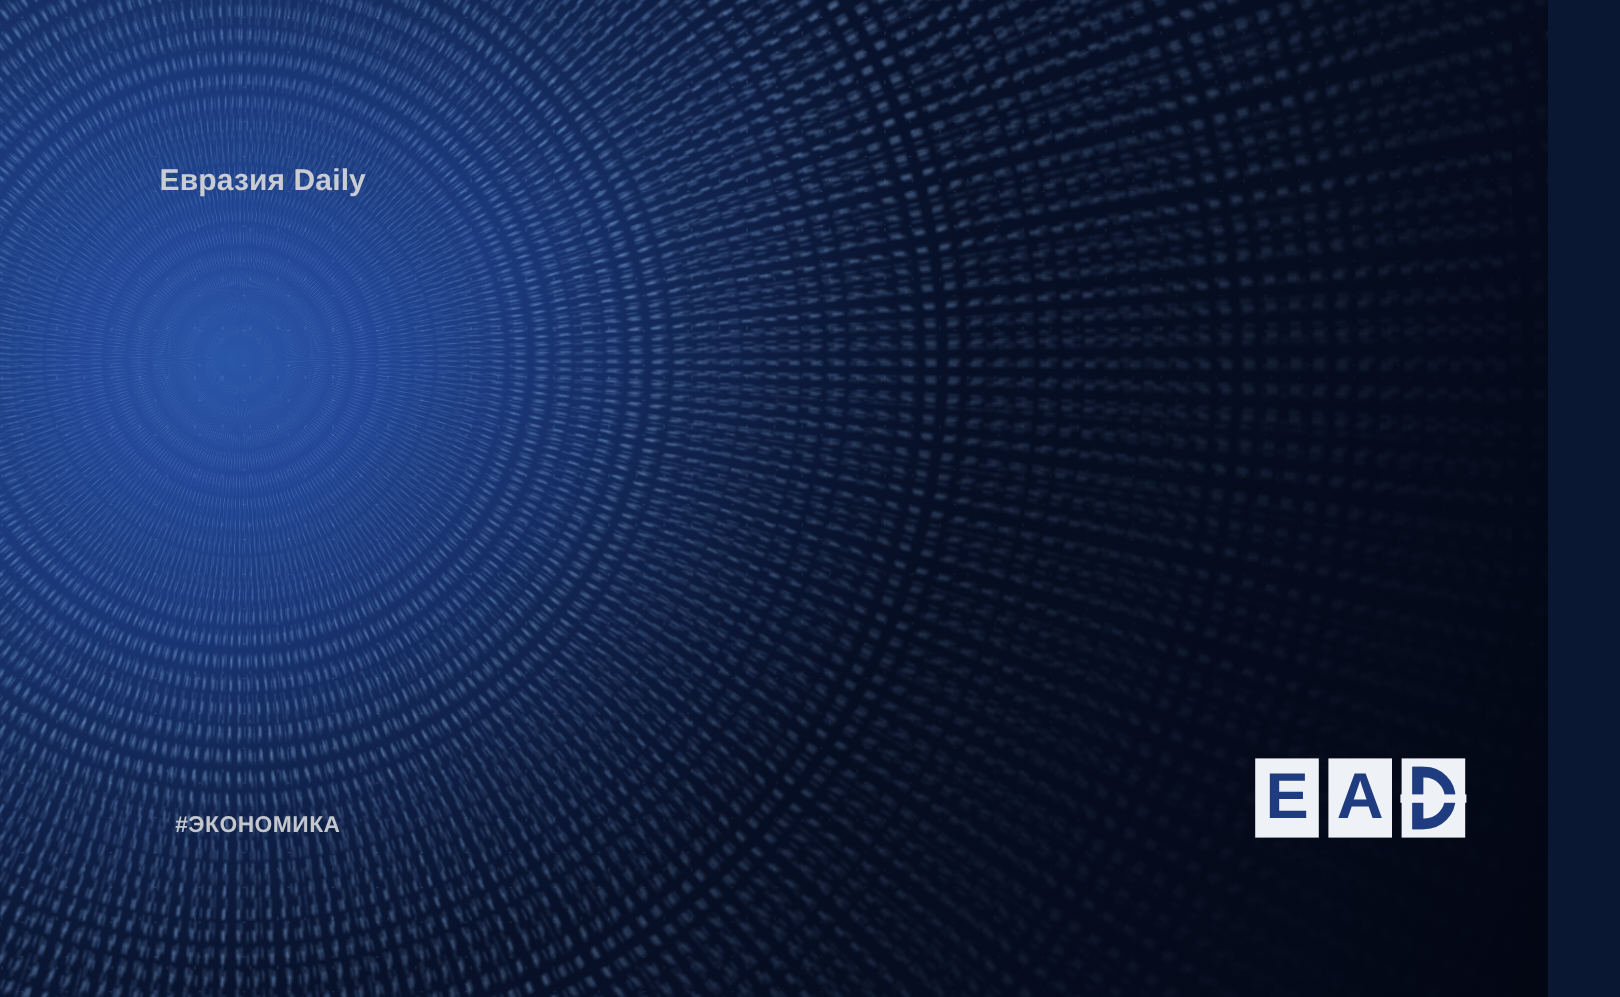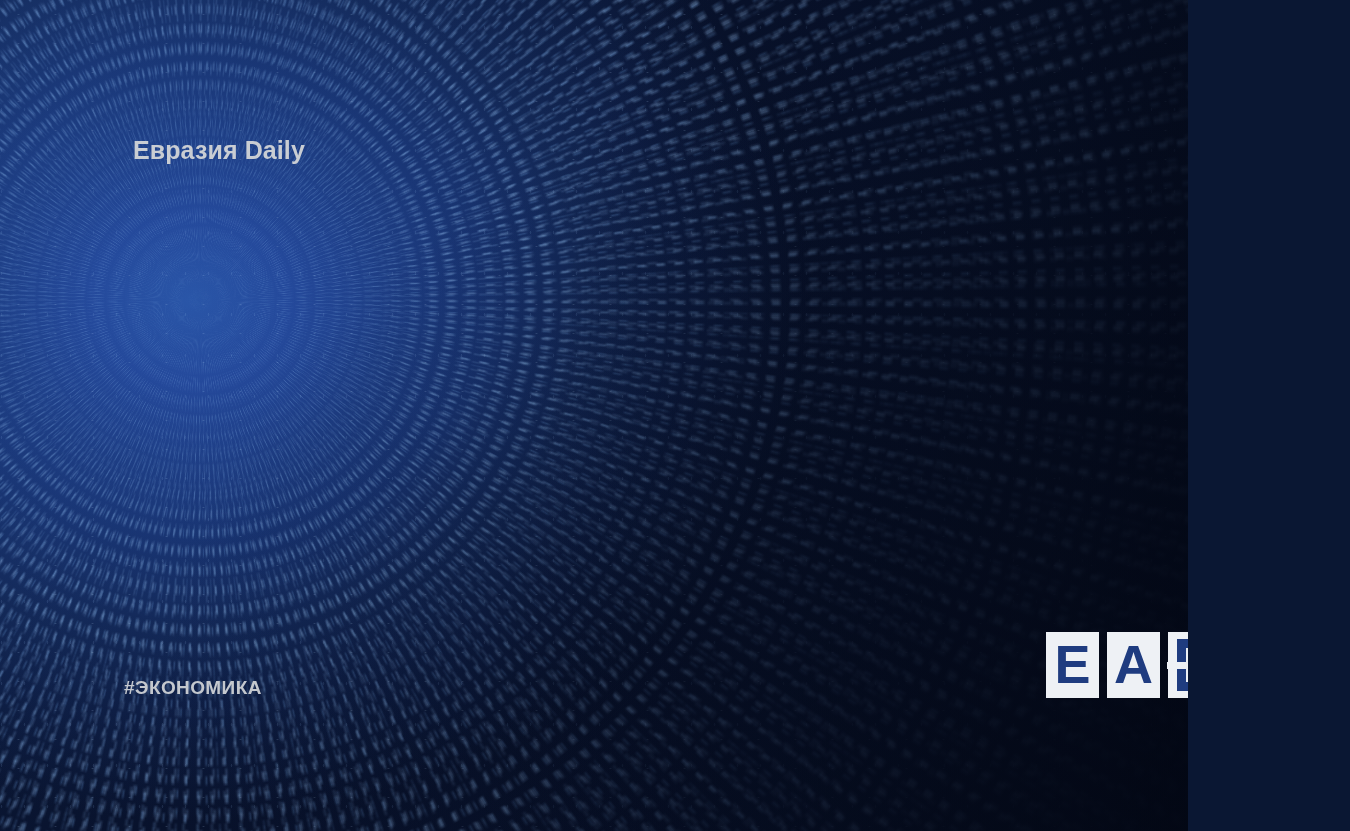--- a/index.html
+++ b/index.html
@@ -8,21 +8,21 @@
   html, body {
     width: 1350px;
     height: 831px;
     overflow: hidden;
     background: #0a1733;
     font-family: "Liberation Sans", "DejaVu Sans", sans-serif;
   }
 
   .card {
     position: relative;
-    width: 1188px;
+    width: 1290px;
     height: 831px;
     overflow: hidden;
     background: #12264f;
   }
 
   
   .bg-base {
     position: absolute; inset: 0;
     background:
       radial-gradient(ellipse 620px 520px at 190px 300px,
@@ -121,21 +121,21 @@
     width: 910px;
     font-size: 53px;
     line-height: 82px;
     font-weight: 700;
     color: #ffffff;
     letter-spacing: -.2px;
   }
 
   .tag {
     position: absolute;
-    left: 124px; top: 677px;
+    left: 146px; top: 677px;
     font-size: 19px;
     font-weight: 700;
     letter-spacing: .4px;
     color: #c4c8ce;
     white-space: nowrap;
   }
 
   
   .logo {
     position: absolute;

